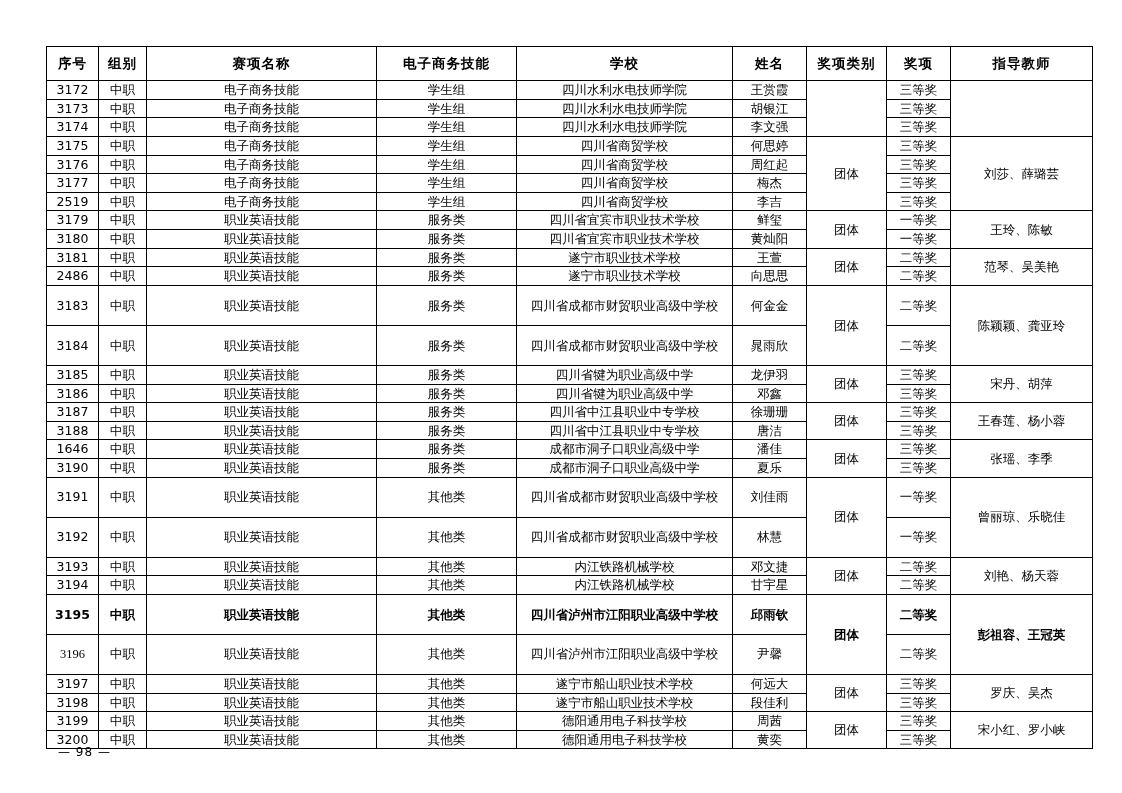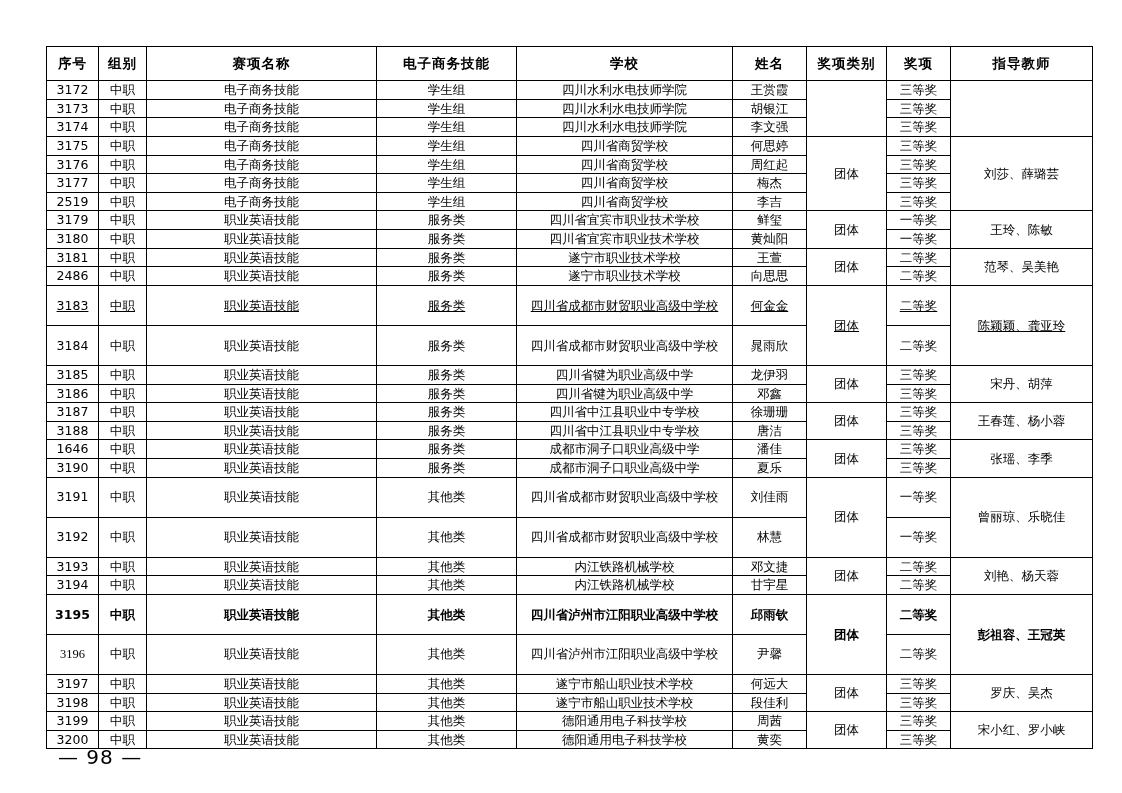--- a/index.html
+++ b/index.html
@@ -68,21 +68,21 @@
   col.c-school   { width: 216px; }
   col.c-person   { width: 74px; }
   col.c-awardcat { width: 80px; }
   col.c-award    { width: 64px; }
   col.c-teacher  { width: 142px; }
 
   .page-number {
     position: absolute;
     left: 58px;
     top: 745px;
-    font-size: 20px;
+    font-size: 12px;
     letter-spacing: 1px;
     font-family: "DejaVu Sans", "Liberation Sans", sans-serif;
   }
 </style>
 </head>
 <body>
 
 <div class="page">
 
   <table class="award-table">
@@ -211,21 +211,21 @@
         </tr>
         <tr>
           <td>2486</td>
           <td>中职</td>
           <td class="col-event">职业英语技能</td>
           <td>服务类</td>
           <td class="col-school">遂宁市职业技术学校</td>
           <td>向思思</td>
           <td>二等奖</td>
         </tr>
-        <tr style="height: 40px; text-decoration: underline;">
+        <tr style="height: 40px;">
           <td>3183</td>
           <td>中职</td>
           <td class="col-event">职业英语技能</td>
           <td>服务类</td>
           <td class="col-school">四川省成都市财贸职业高级中学校</td>
           <td>何金金</td>
           <td rowspan="2">团体</td>
           <td>二等奖</td>
           <td class="col-teacher" rowspan="2">陈颖颖、龚亚玲</td>
         </tr>

